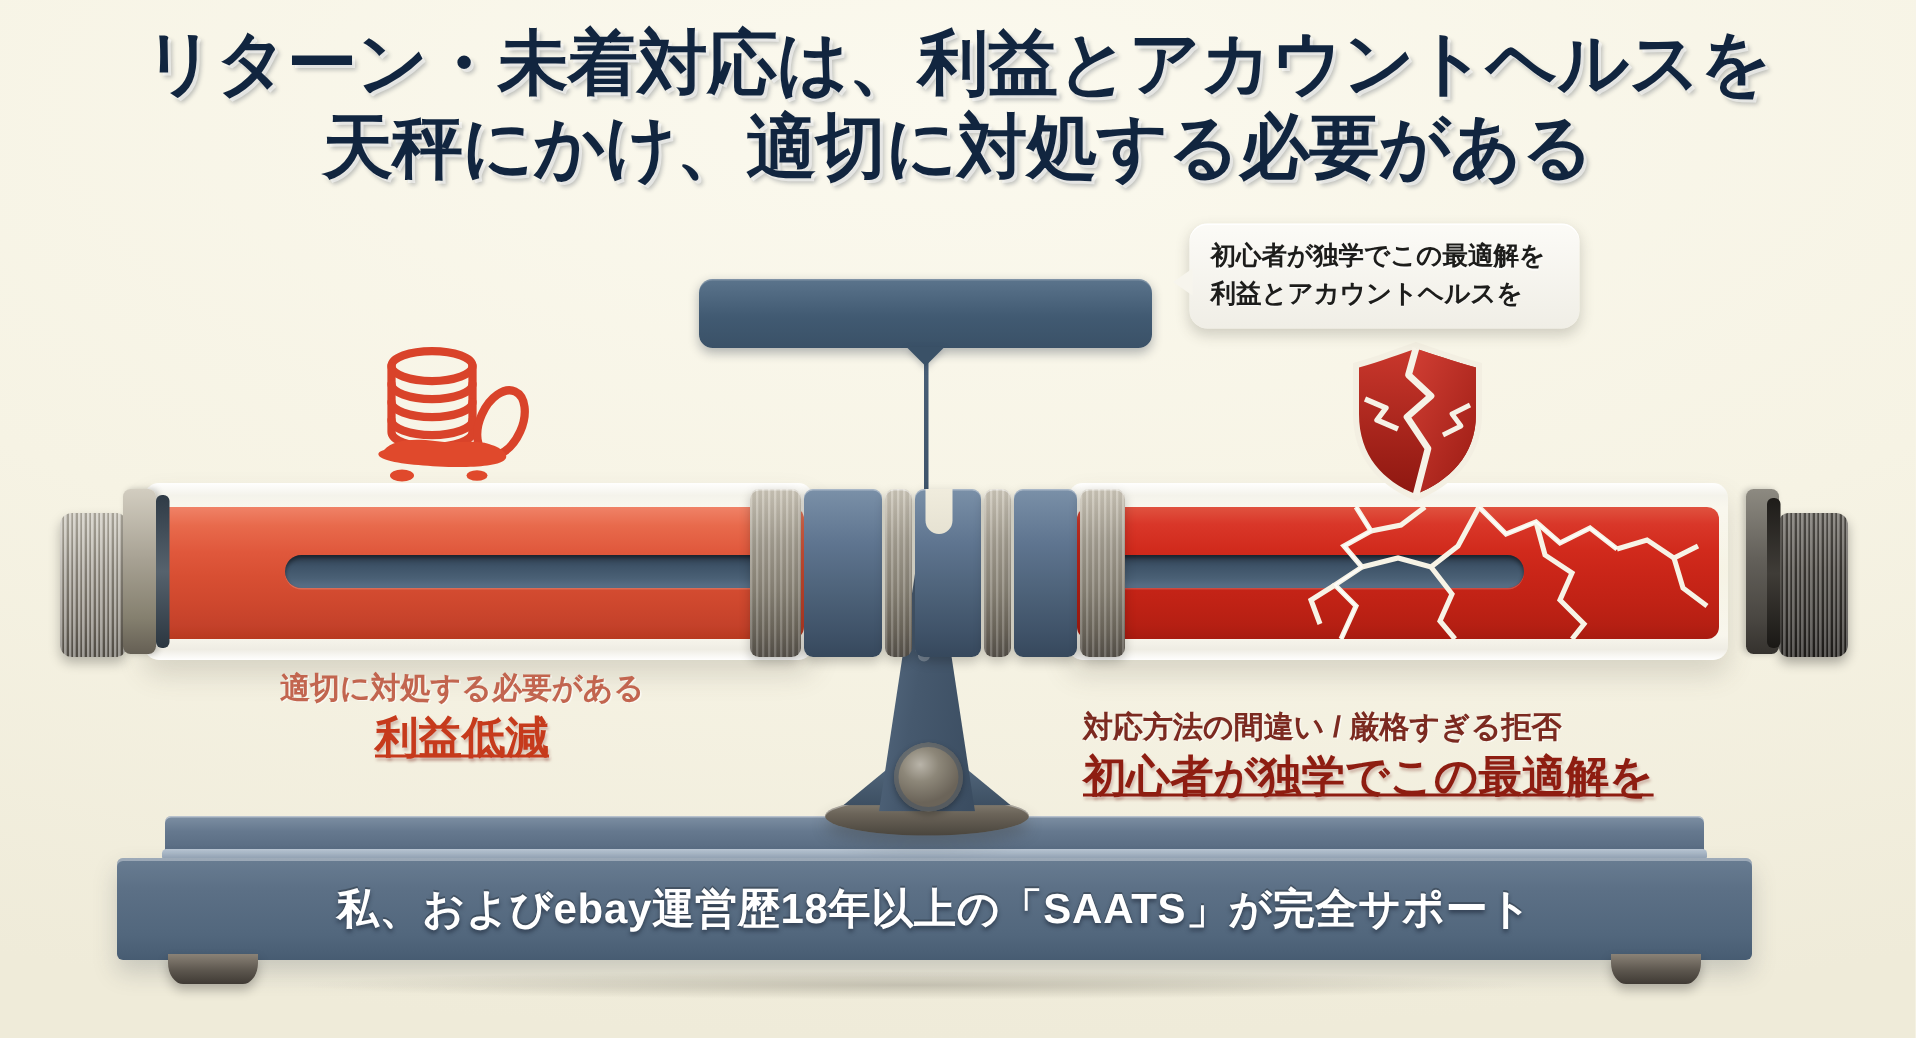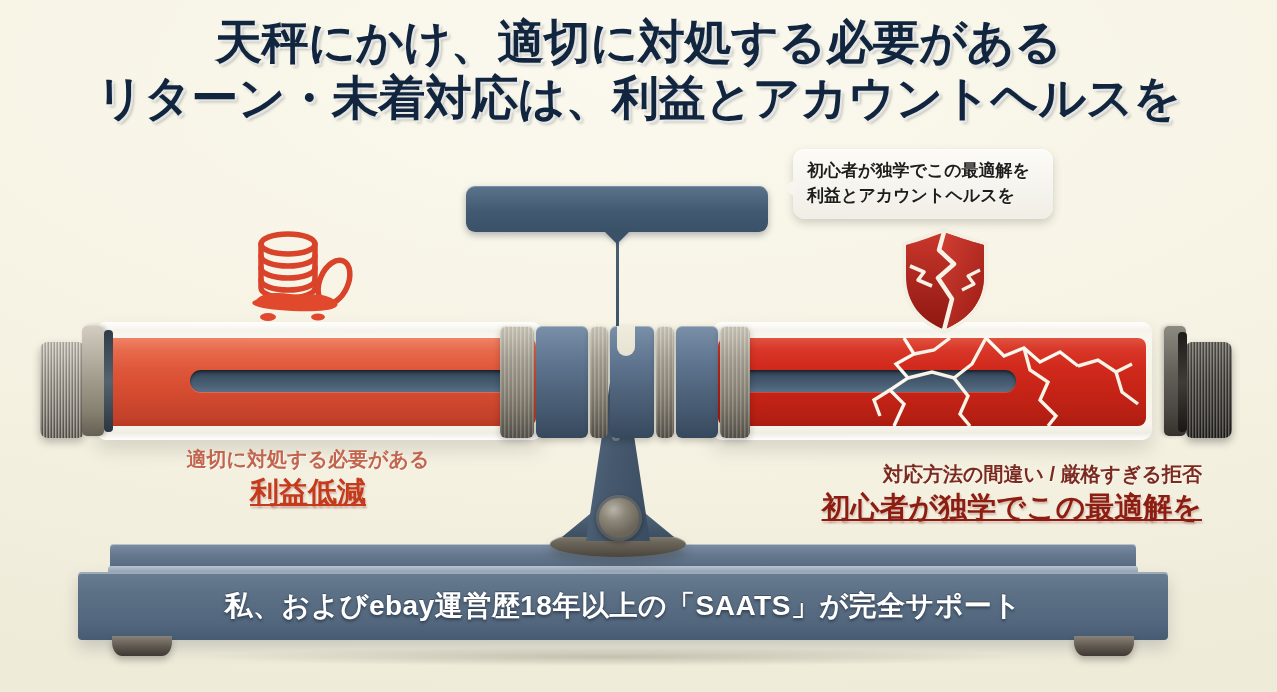--- a/index.html
+++ b/index.html
@@ -333,22 +333,22 @@
     background: linear-gradient(180deg,#f0ecdd,#e6e2d2);
     border-radius: 0 0 9px 9px;
   }
 
   
   .cap-left {
     position: absolute; left: 98px; top: 446px; width: 420px;
     text-align: center; z-index: 32;
   }
   .cap-right {
-    position: absolute; left: 722px; top: 461px; width: 480px;
-    text-align: right; z-index: 32;
+    position: absolute; left: 722px; top: 472px; width: 480px;
+    text-align: left; z-index: 32;
   }
   .cap-sub {
     font-size: 20px; font-weight: bold; line-height: 27px;
     white-space: nowrap;
     text-shadow: 1px 1px 0 rgba(255,255,255,.6);
   }
   .cap-main {
     font-size: 29px; font-weight: bold; line-height: 38px;
     white-space: nowrap;
     text-shadow: 1px 2px 2px rgba(120,40,30,.28), 1px 1px 0 rgba(255,255,255,.35);
@@ -361,22 +361,22 @@
 
   
   .cracks { position: absolute; left: 718px; top: 338px; width: 428px; height: 88px; z-index: 27; }
 </style>
 </head>
 <body>
 
 <div id="stage">
 
   <div class="title-wrap">
+    <div class="title-line l1">リターン・未着対応は、利益とアカウントヘルスを</div>
     <div class="title-line l2">天秤にかけ、適切に対処する必要がある</div>
-    <div class="title-line l1">リターン・未着対応は、利益とアカウントヘルスを</div>
   </div>
 
   <div class="blue-label">
     <div class="tail"></div>
   </div>
   <div class="needle-line"></div>
 
   <div class="bubble">
     <div class="btxt">初心者が独学でこの最適解を</div>
     <div class="btxt">利益とアカウントヘルスを</div>

